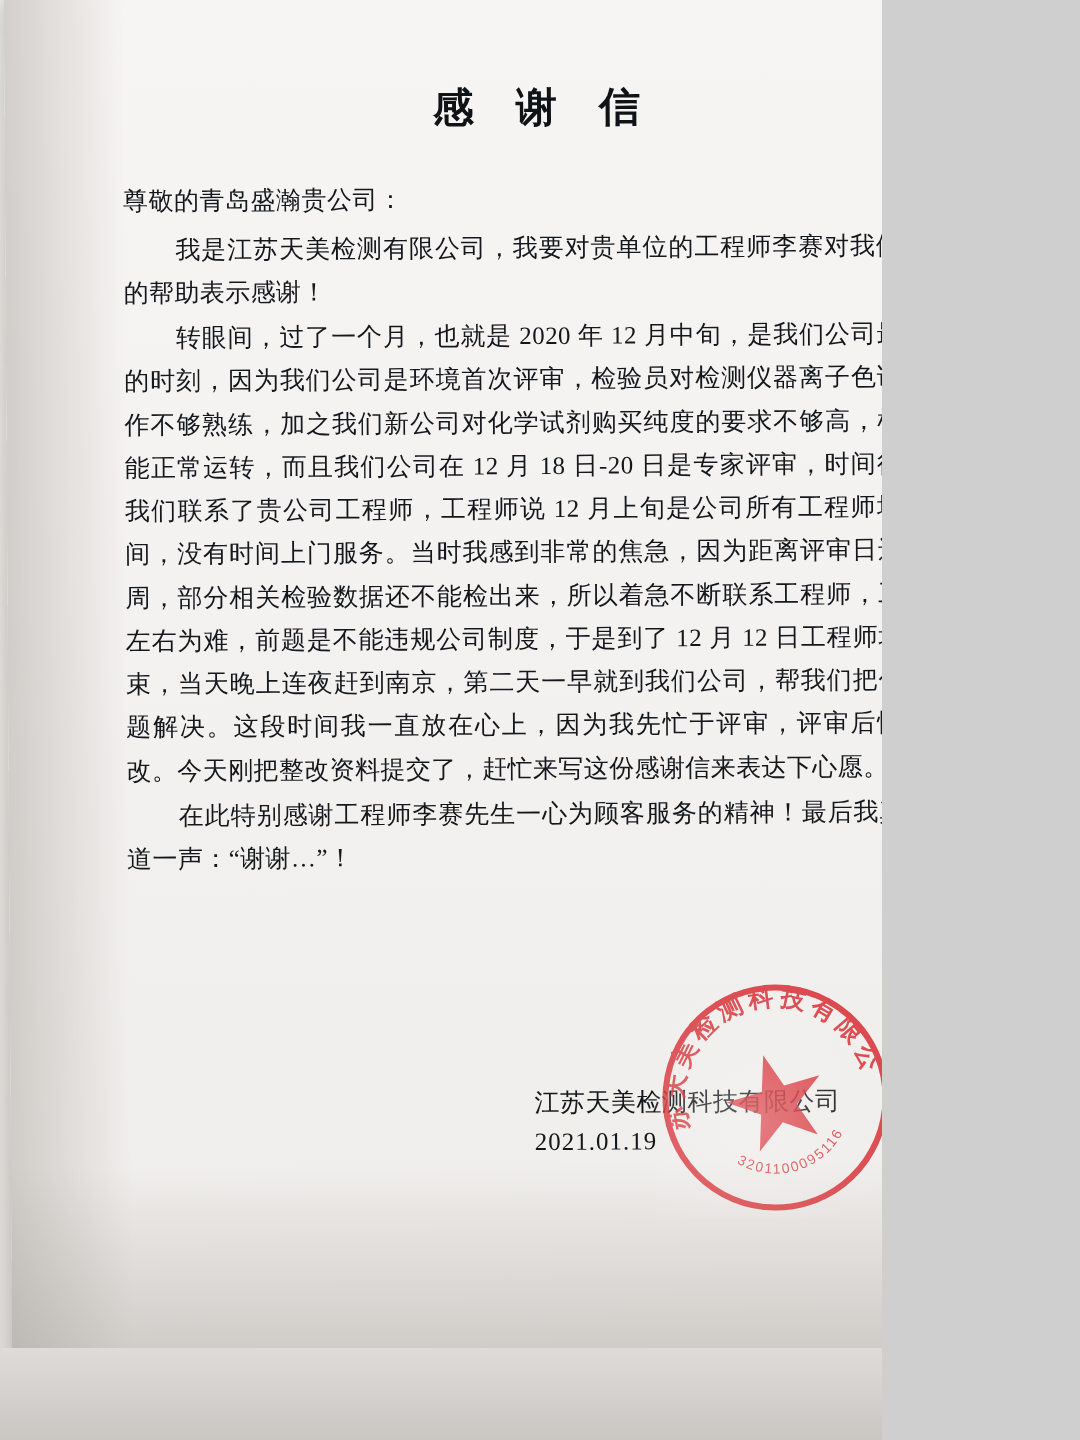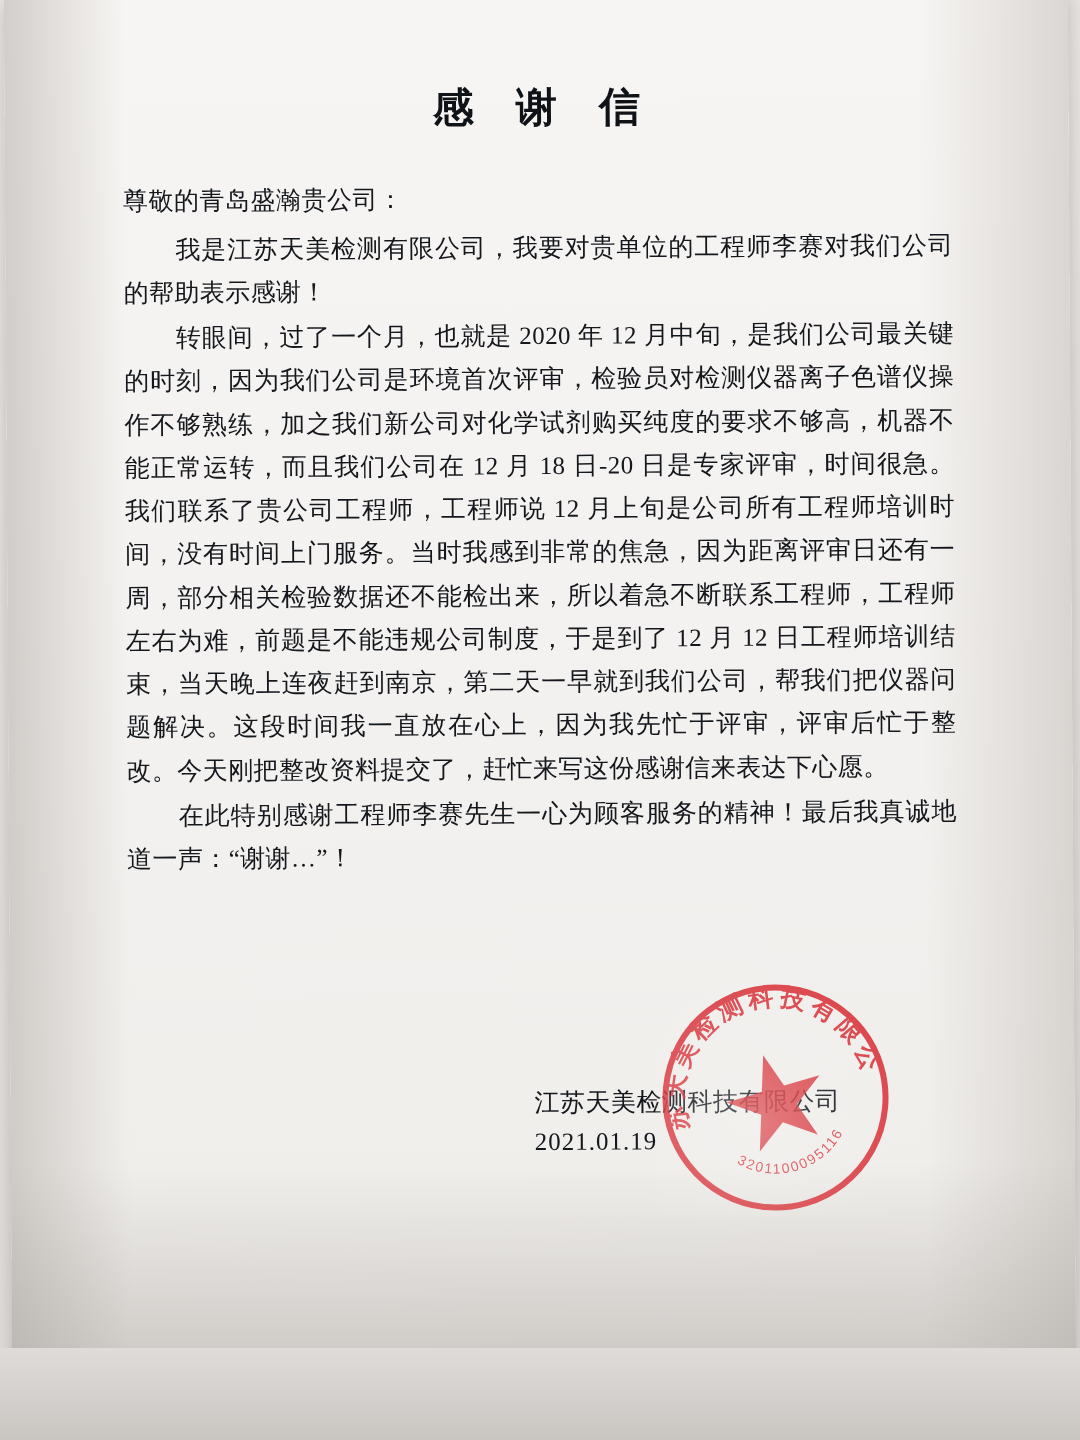--- a/index.html
+++ b/index.html
@@ -10,21 +10,21 @@
   body {
     width: 1080px;
     height: 1440px;
     overflow: hidden;
     font-family: "Liberation Serif", "DejaVu Serif", serif;
   }
 
   
   .scan {
     position: relative;
-    width: 1080px;
+    width: 882px;
     height: 1440px;
     background: linear-gradient(160deg, #e9e7e4 0%, #e3e0dd 40%, #dcd9d6 100%);
     overflow: hidden;
   }
   .paper {
     position: absolute;
     left: 8px;
     top: -6px;
     width: 1064px;
     height: 1380px;

